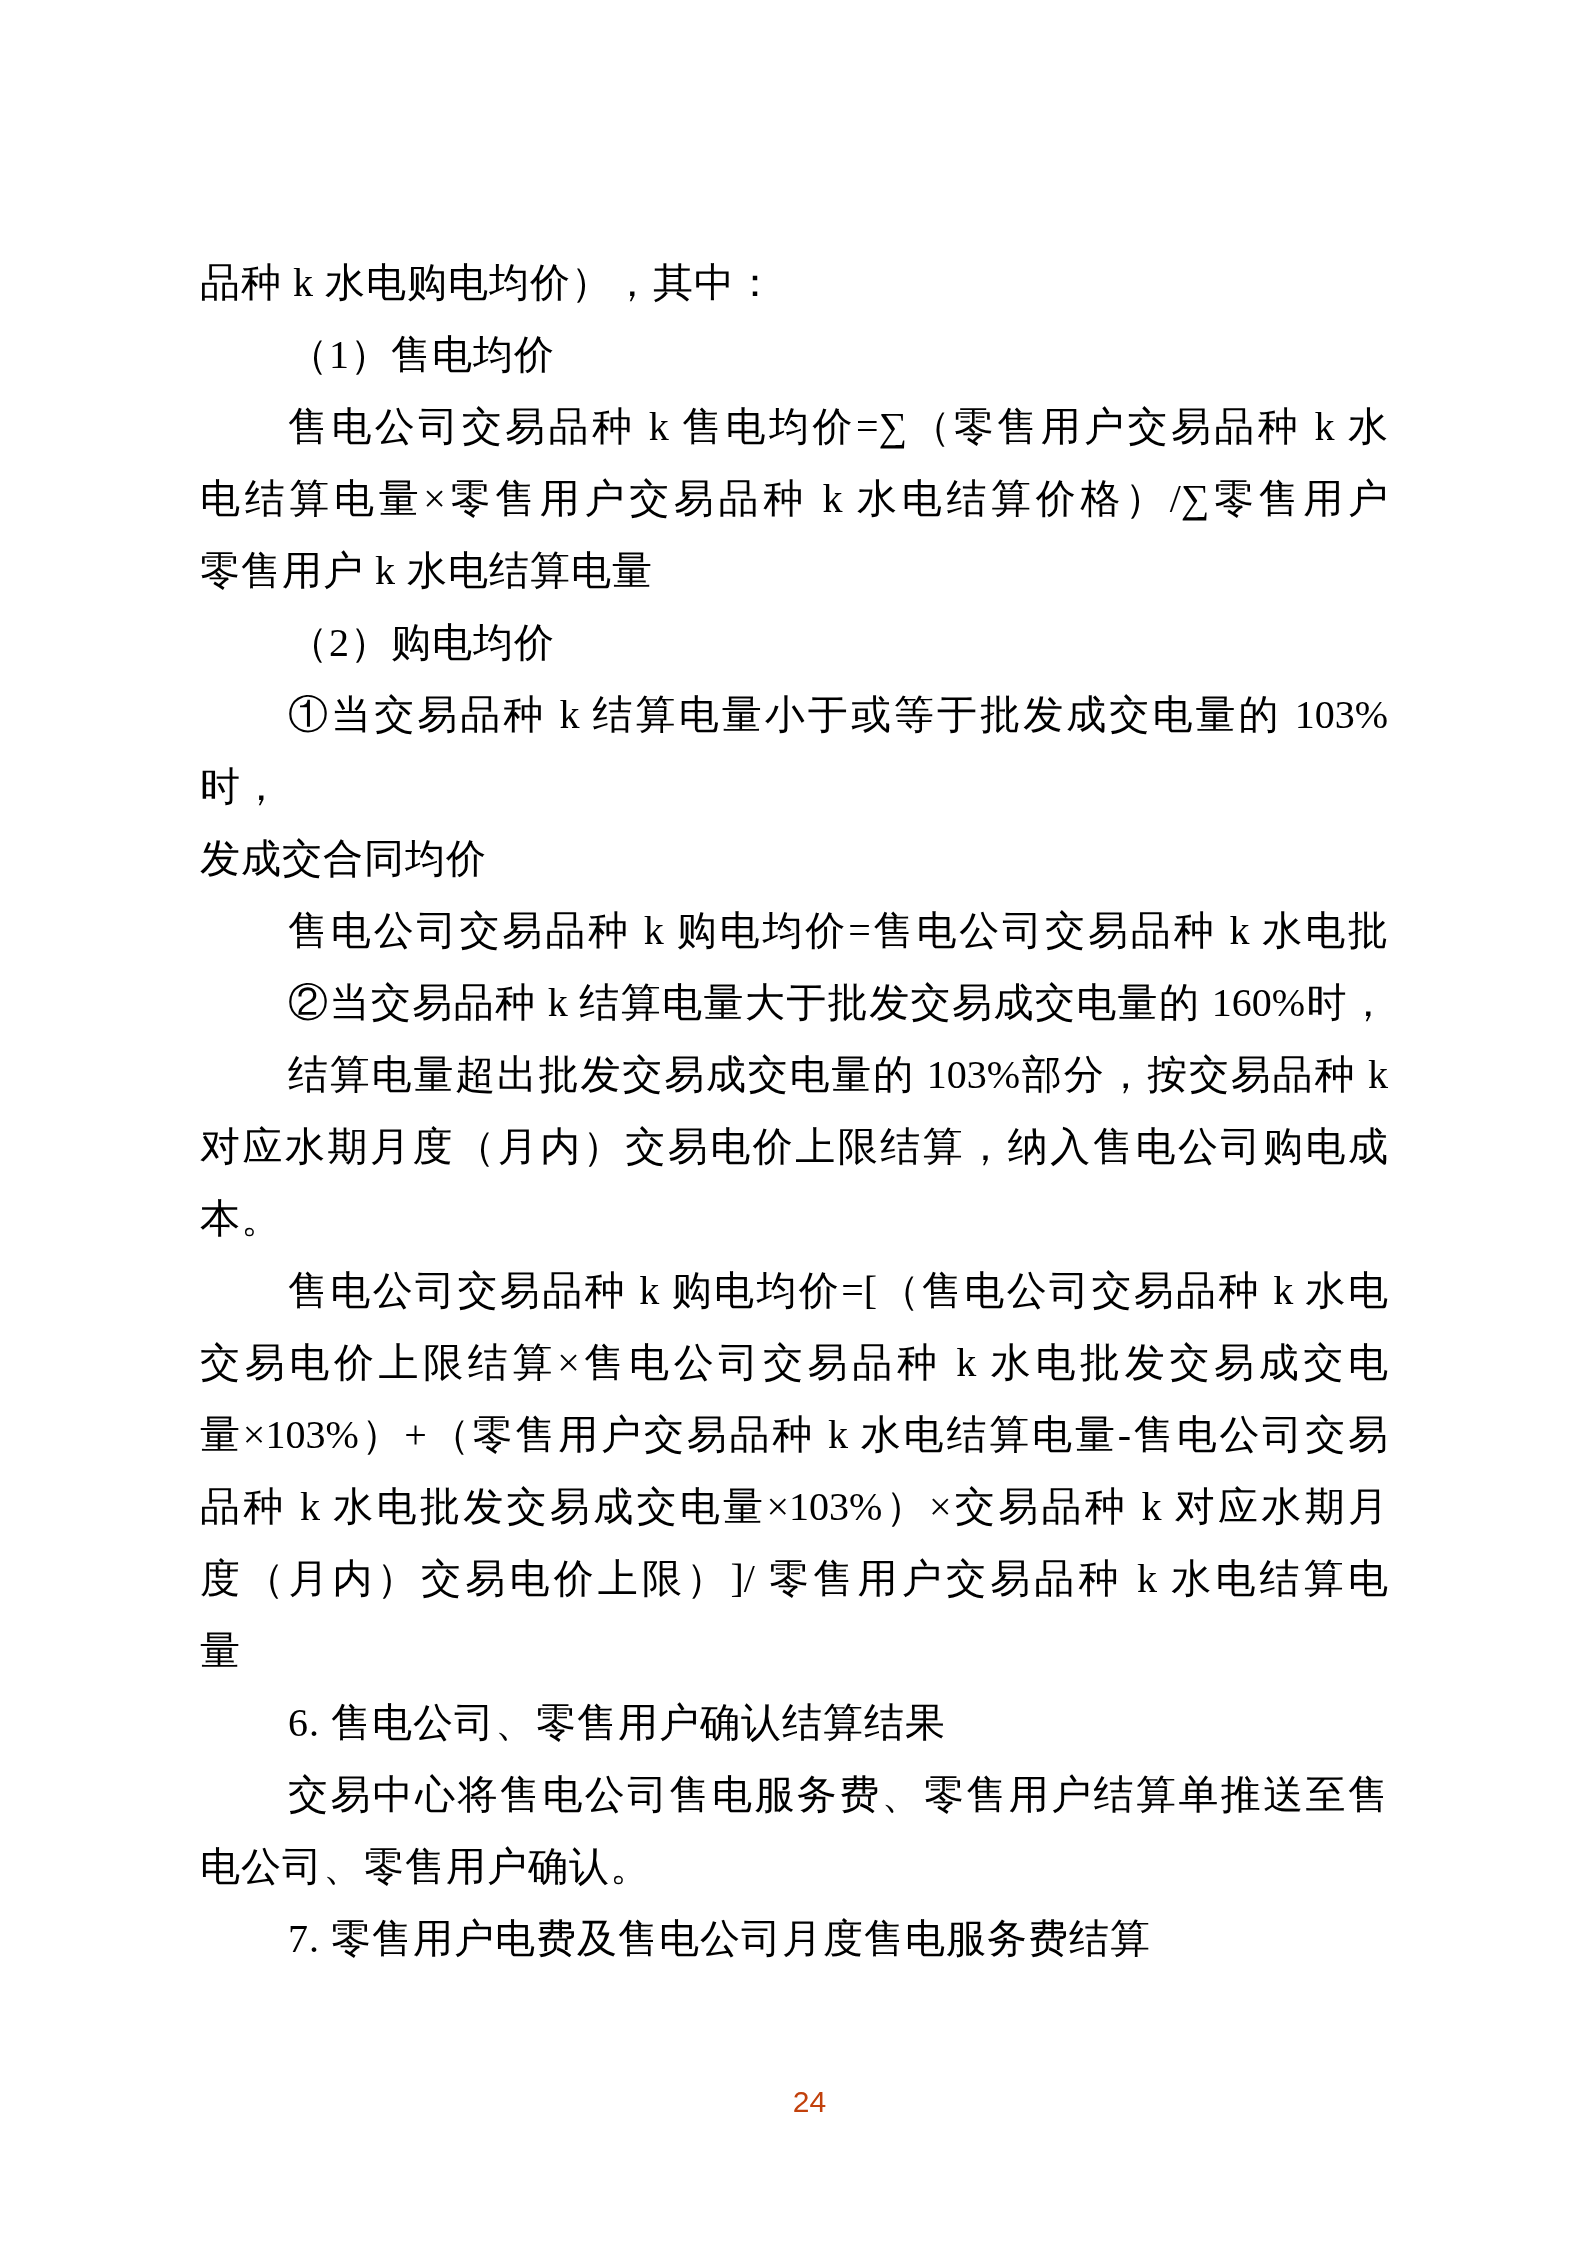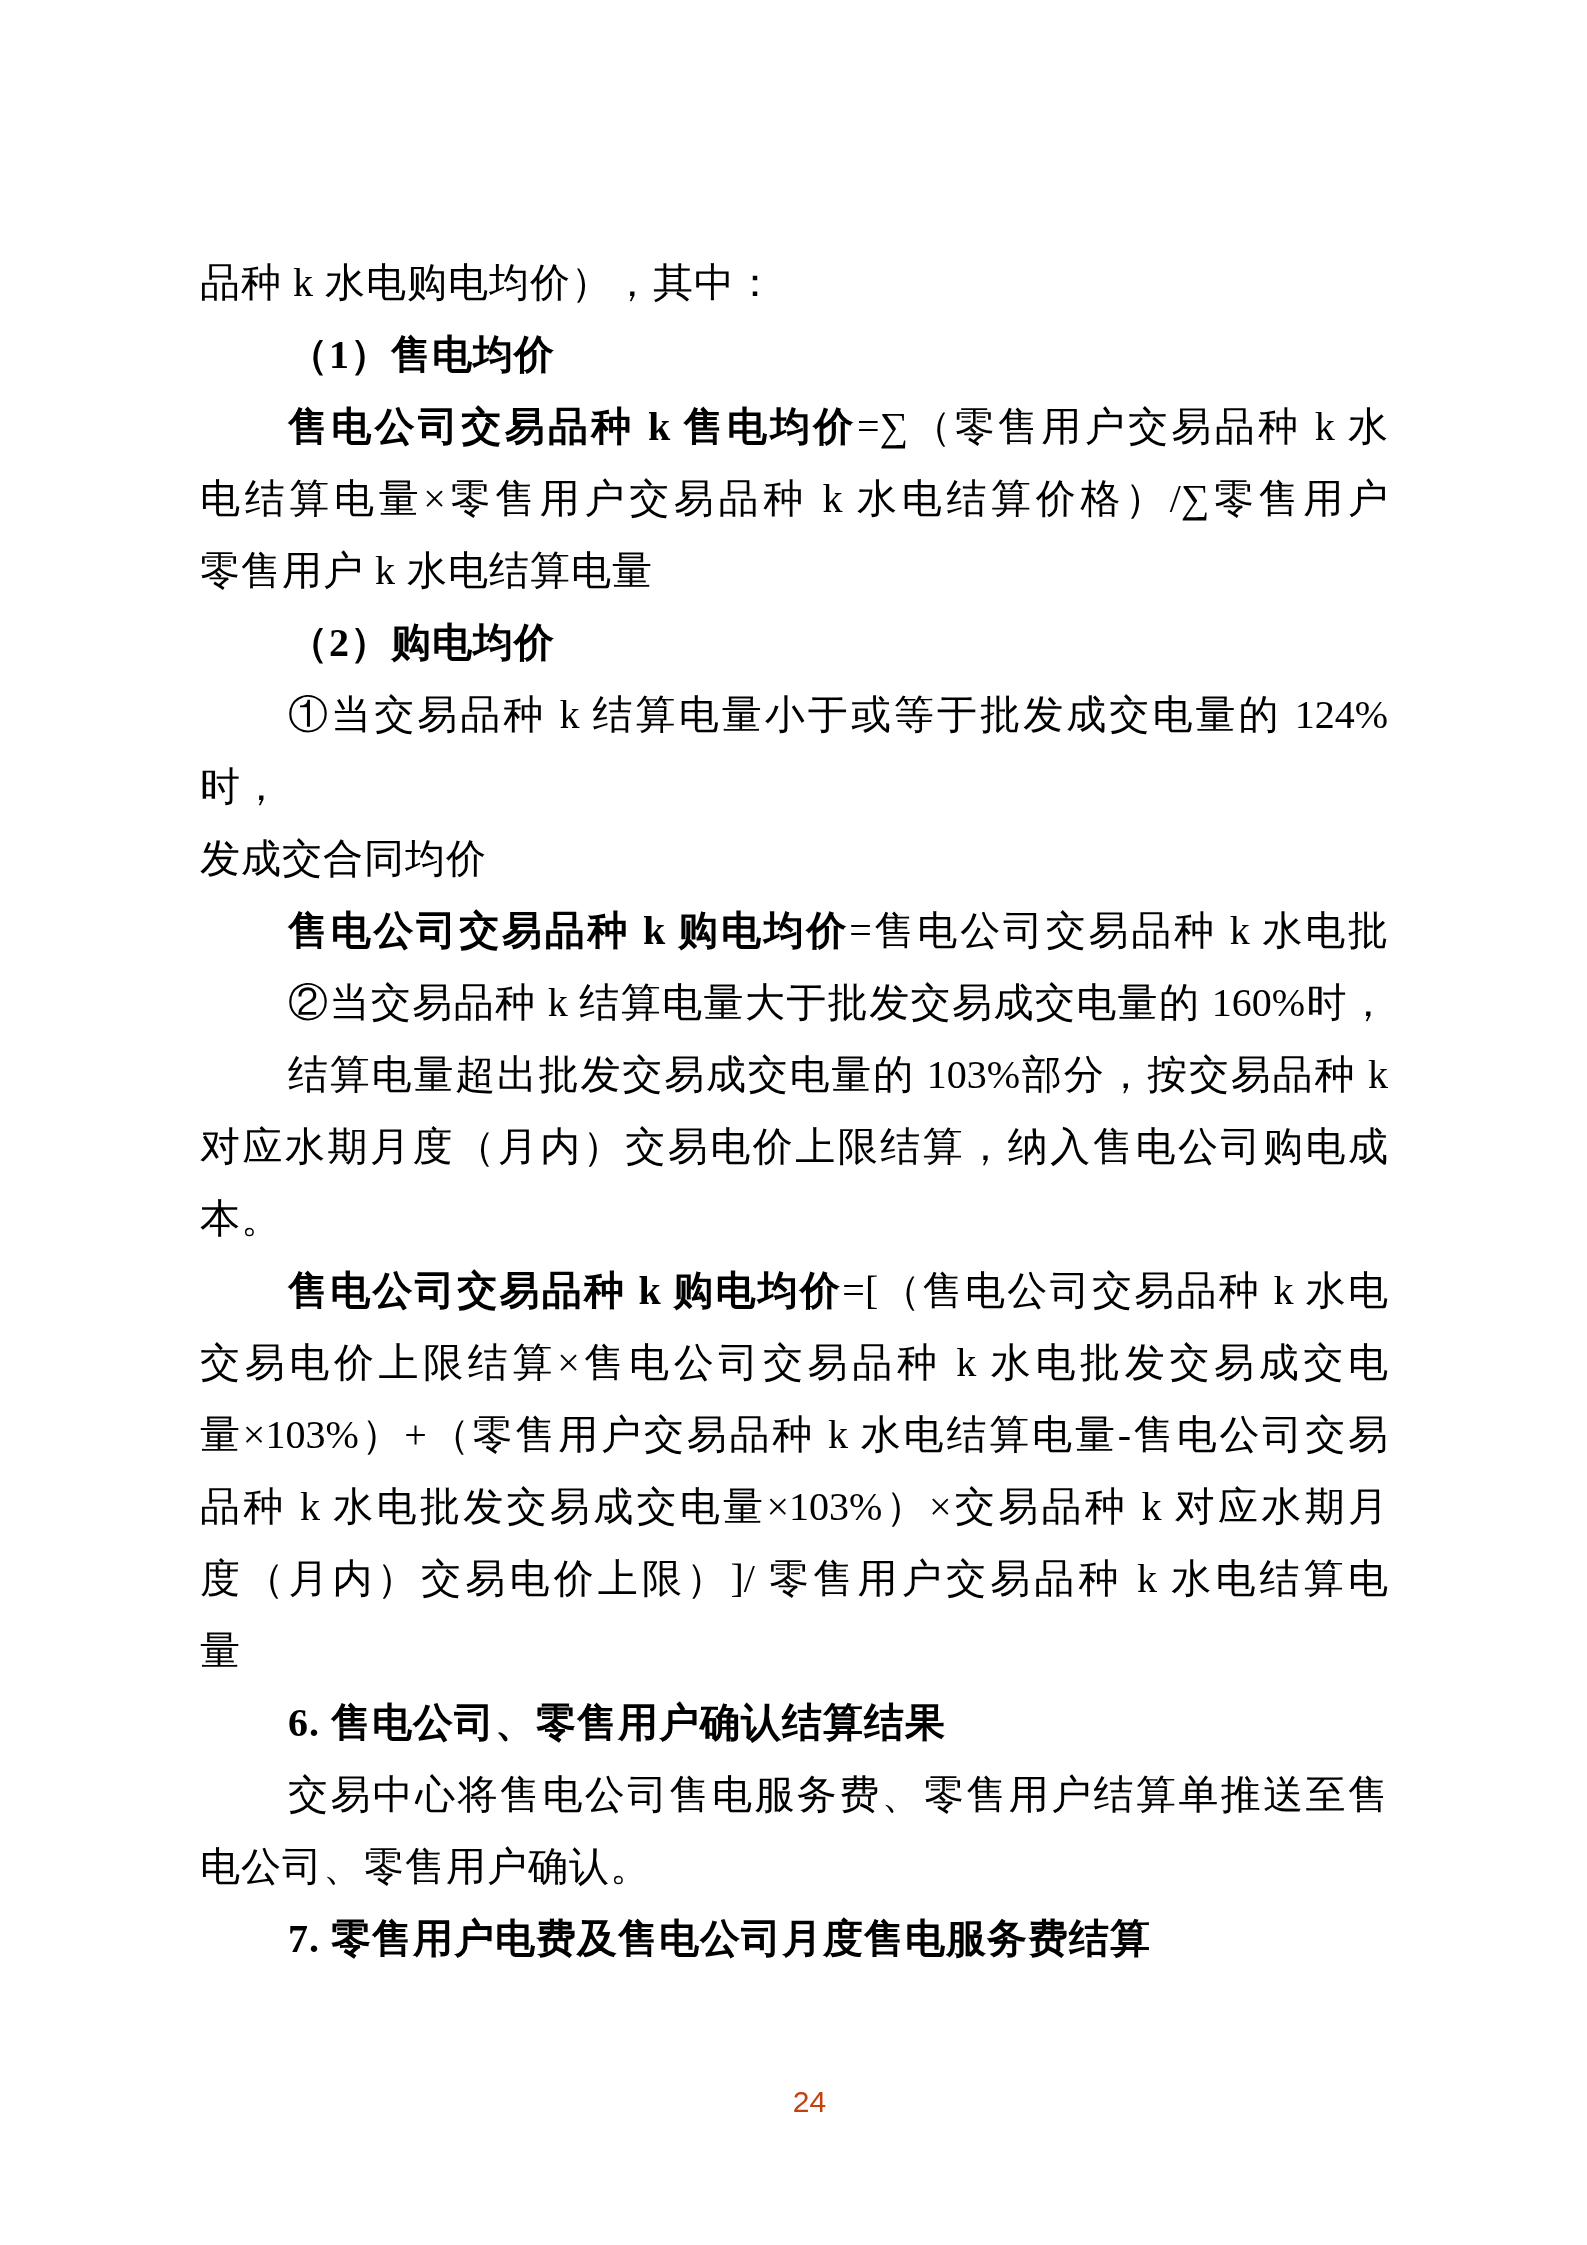--- a/index.html
+++ b/index.html
@@ -33,21 +33,21 @@
   .text-line.justify {
     white-space: normal;
     text-align: justify;
     text-align-last: justify;
     letter-spacing: normal;
   }
   .text-line.indent {
     text-indent: 88px;
   }
   .seg { font-weight: normal; text-align: center; }
-  .seg.bold { font-weight: bold; }
+  .seg.bold { font-weight: normal; }
   .page-footer {
     position: absolute;
     left: 0;
     top: 2084px;
     width: 100%;
     text-align: center;
     font-family: "Liberation Sans", "DejaVu Sans", sans-serif;
     font-size: 30px;
     line-height: 36px;
     color: #c2410c;
@@ -59,21 +59,21 @@
 
 <div class="page">
   <div class="doc-body">
 
   <div class="text-line"><span class="seg">品种 k 水电购电均价），其中：</span></div>
       <div class="text-line indent"><span class="seg bold">（1）售电均价</span></div>
       <div class="text-line indent justify"><span class="seg bold">售电公司交易品种 k 售电均价</span><span class="seg">=∑（零售用户交易品种 k 水</span></div>
       <div class="text-line justify"><span class="seg">电结算电量×零售用户交易品种 k 水电结算价格）/∑零售用户</span></div>
       <div class="text-line"><span class="seg">零售用户 k 水电结算电量</span></div>
       <div class="text-line indent"><span class="seg bold">（2）购电均价</span></div>
-      <div class="text-line indent justify"><span class="seg">①当交易品种 k 结算电量小于或等于批发成交电量的 124%</span></div>
+      <div class="text-line indent justify"><span class="seg">①当交易品种 k 结算电量小于或等于批发成交电量的 103%</span></div>
       <div class="text-line"><span class="seg">时，</span></div>
       <div class="text-line"><span class="seg">发成交合同均价</span></div>
       <div class="text-line indent justify"><span class="seg bold">售电公司交易品种 k 购电均价</span><span class="seg">=售电公司交易品种 k 水电批</span></div>
       <div class="text-line indent justify"><span class="seg">②当交易品种 k 结算电量大于批发交易成交电量的 160%时，</span></div>
       <div class="text-line indent justify"><span class="seg">结算电量超出批发交易成交电量的 103%部分，按交易品种 k</span></div>
       <div class="text-line justify"><span class="seg">对应水期月度（月内）交易电价上限结算，纳入售电公司购电成</span></div>
       <div class="text-line"><span class="seg">本。</span></div>
       <div class="text-line indent justify"><span class="seg bold">售电公司交易品种 k 购电均价</span><span class="seg">=[（售电公司交易品种 k 水电</span></div>
       <div class="text-line justify"><span class="seg">交易电价上限结算×售电公司交易品种 k 水电批发交易成交电</span></div>
       <div class="text-line justify"><span class="seg">量×103%）+（零售用户交易品种 k 水电结算电量-售电公司交易</span></div>

